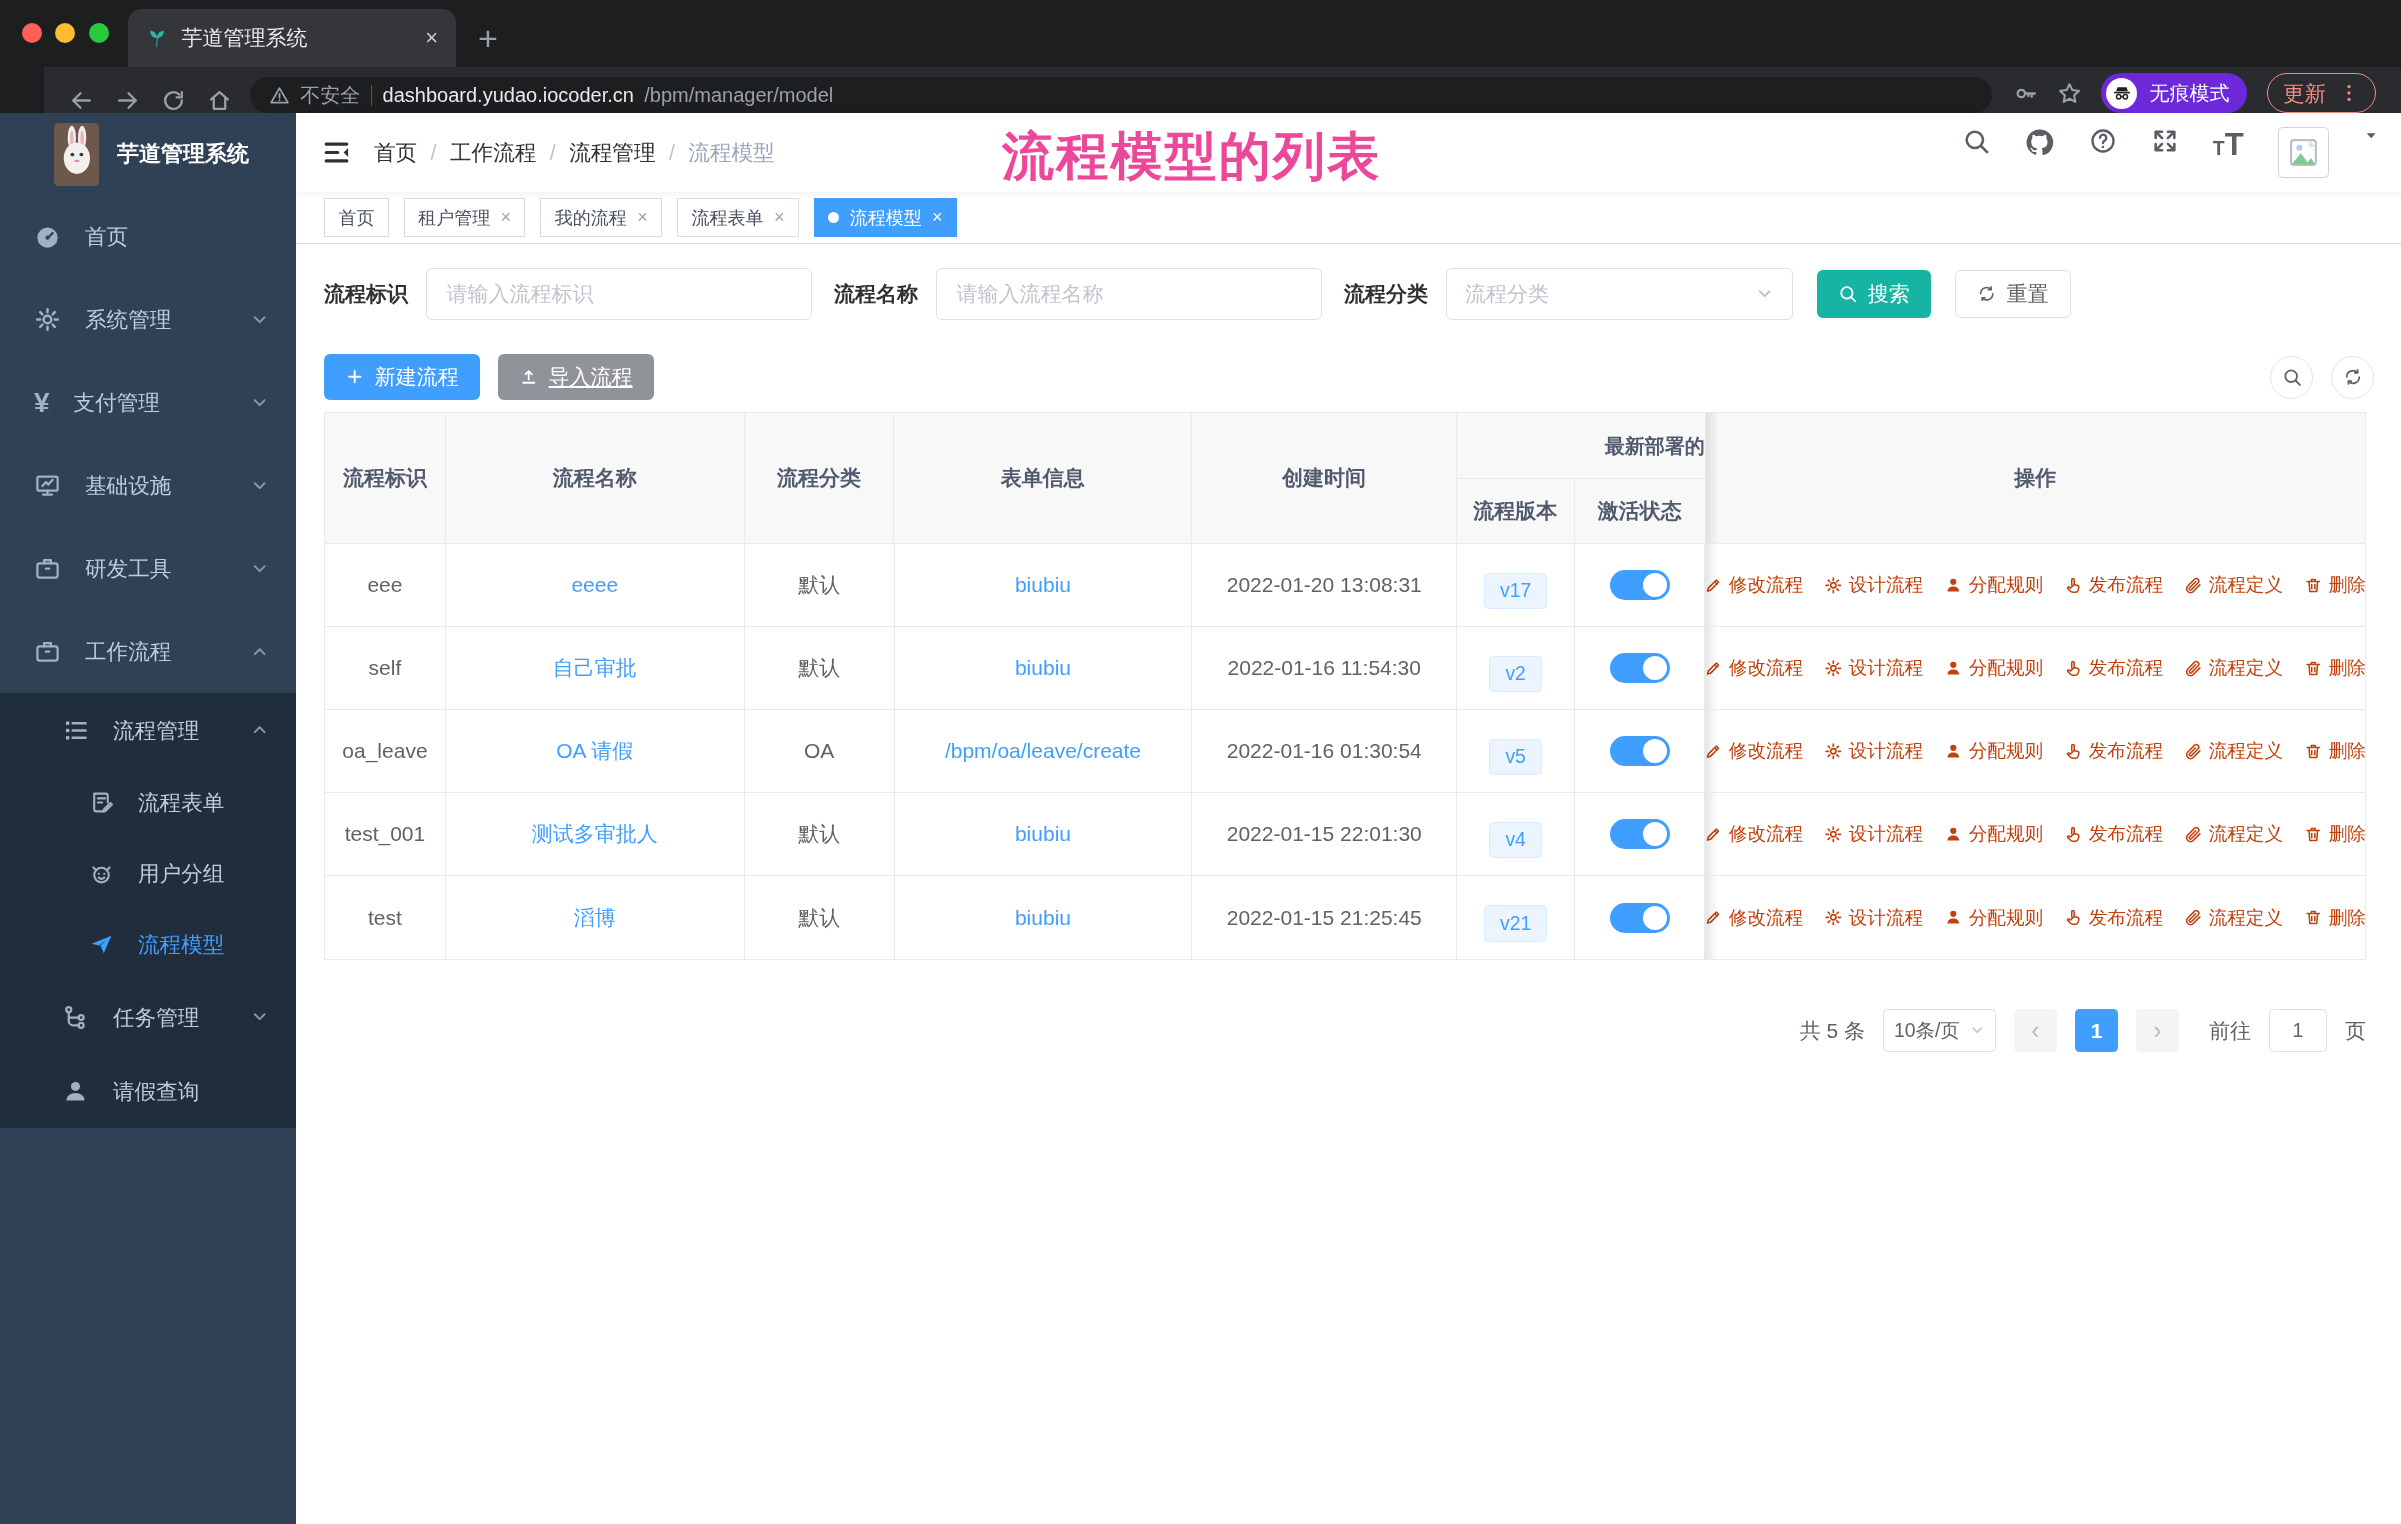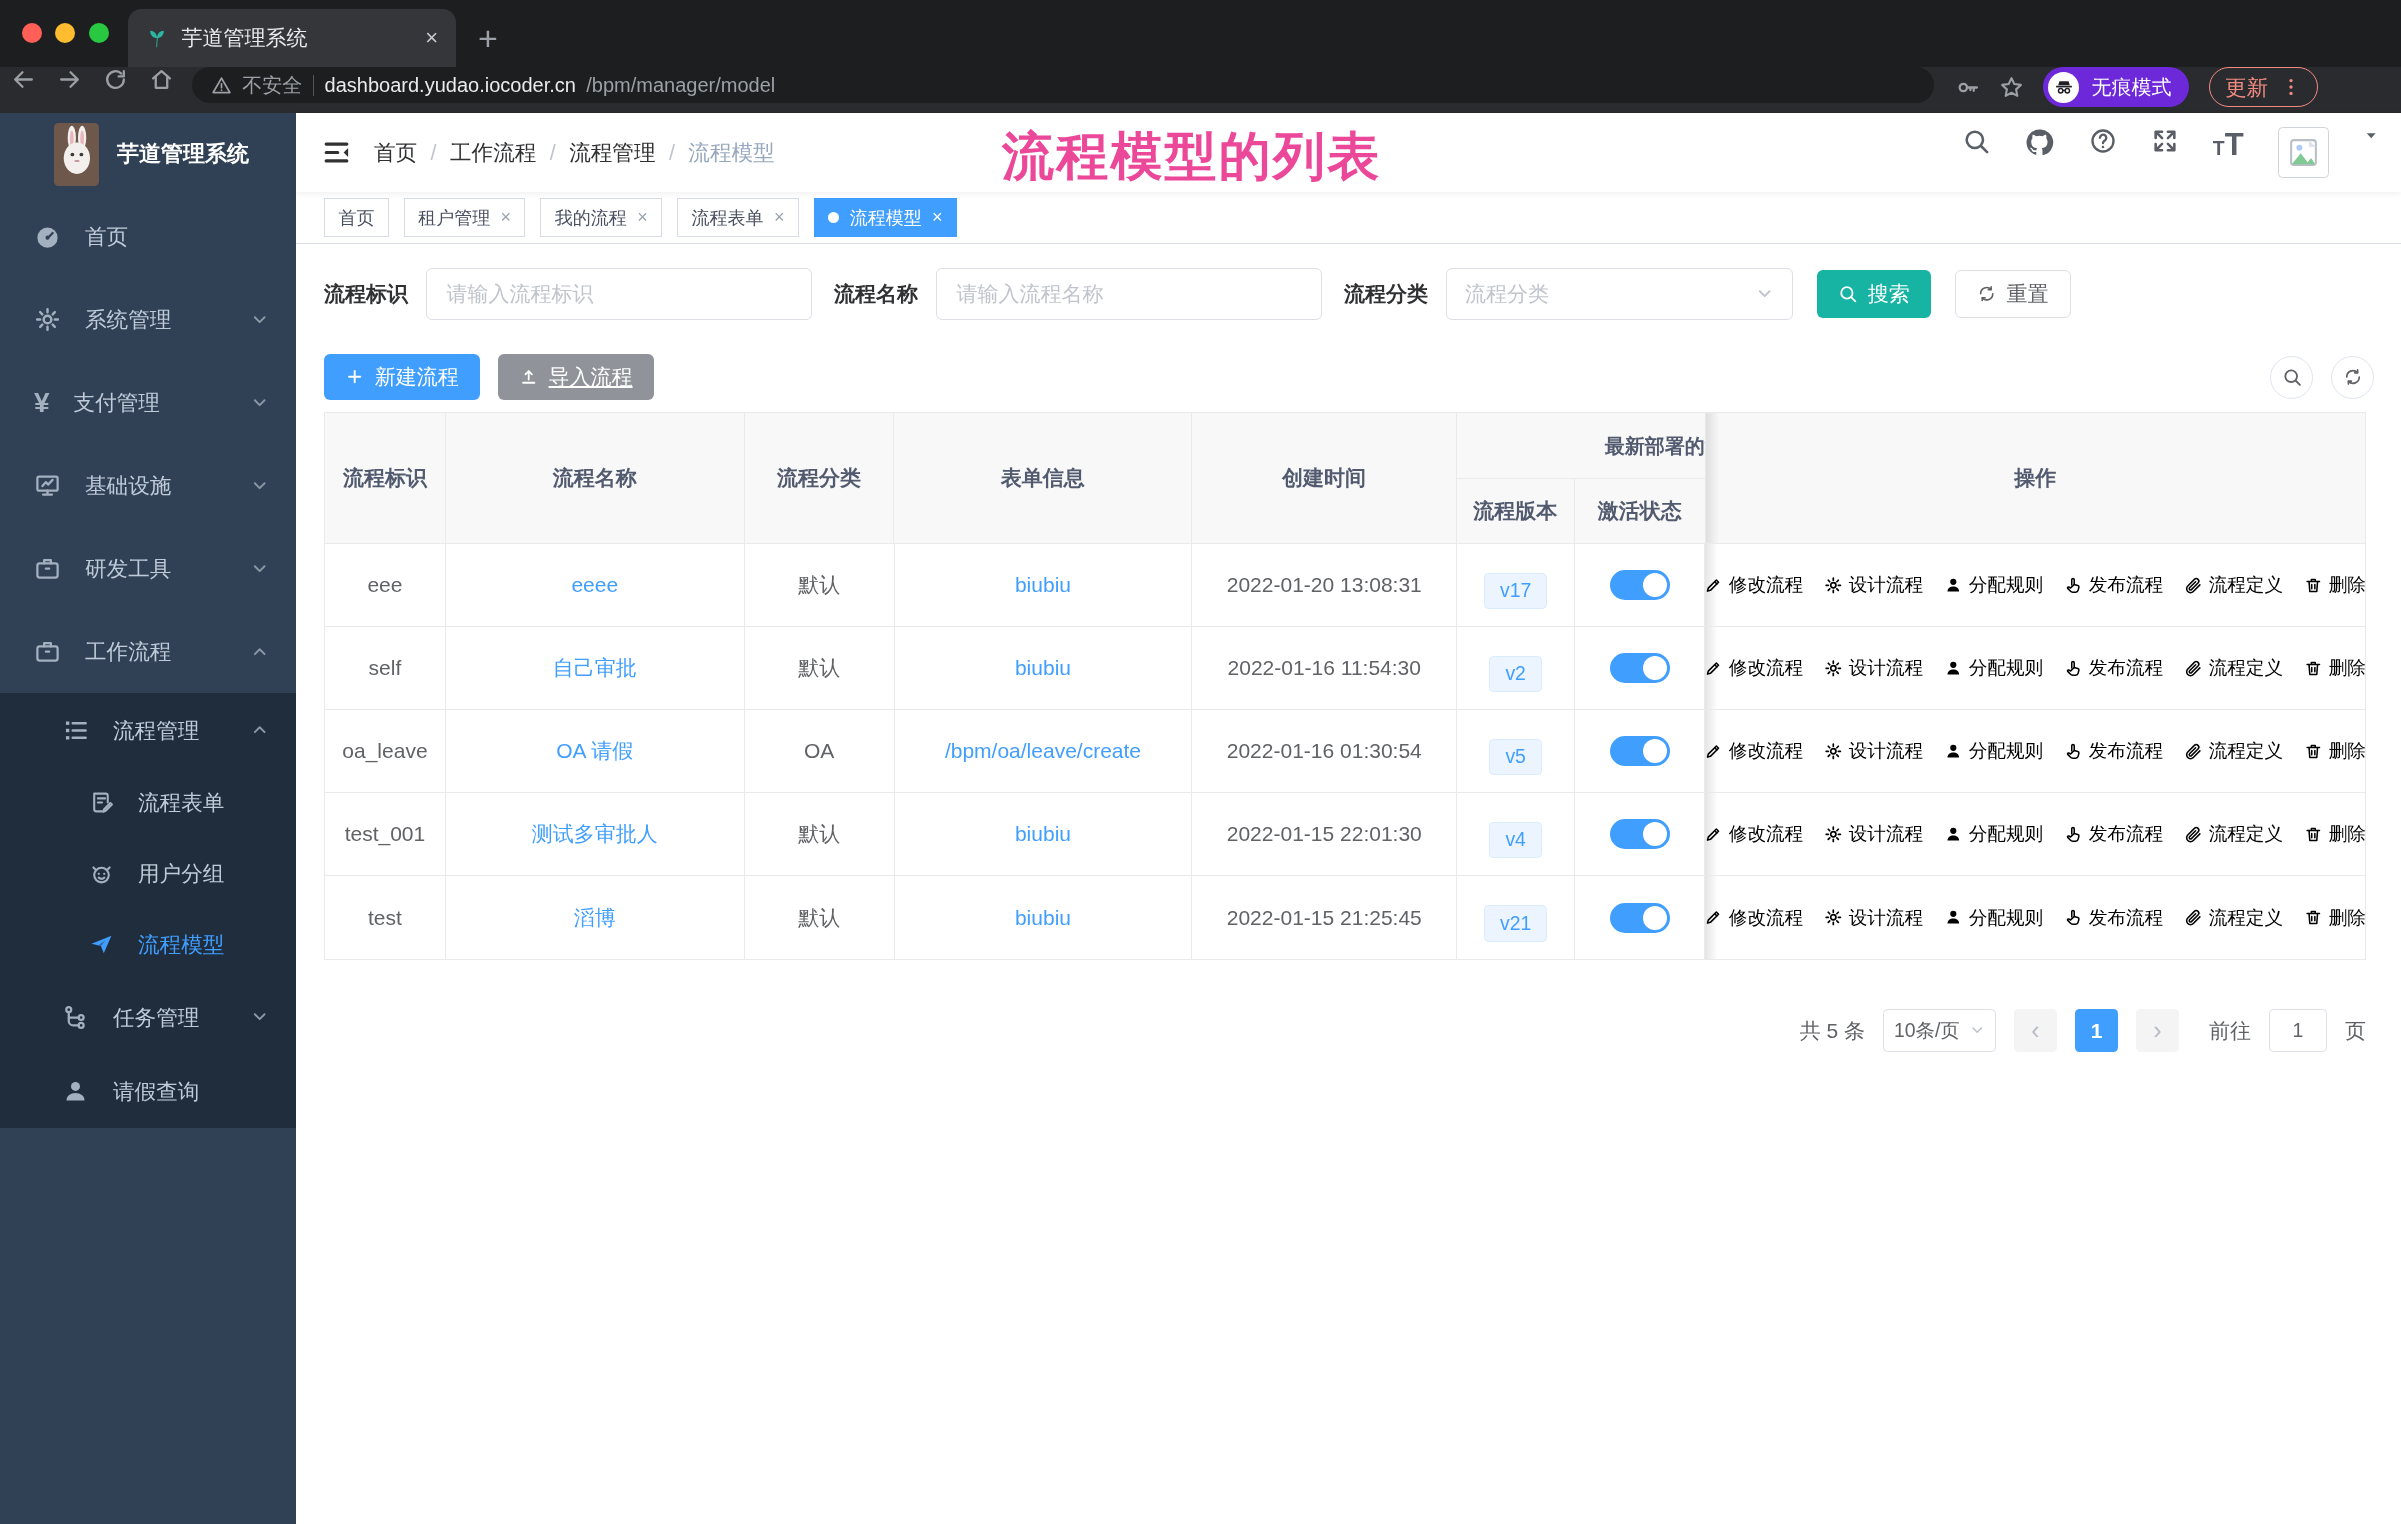--- a/index.html
+++ b/index.html
@@ -11,21 +11,21 @@
   .chrome { height:113px; background:#1d1e20; position:relative; }
   .tabstrip { height:67px; position:relative; display:flex; align-items:flex-end; }
   .lights { position:absolute; left:22px; top:23px; display:flex; gap:13.4px; }
   .light { width:20px; height:20px; border-radius:50%; }
   .l-red{background:#ff5f57} .l-yellow{background:#febc2e} .l-green{background:#28c840}
   .tab { margin-left:128px; width:328px; height:58px; background:#35363a; border-radius:13.4px 13.4px 0 0;
     display:flex; align-items:center; padding:0 18px; color:#e8eaed; font-size:21px; gap:13.4px; }
   .tab-title { flex:1; }
   .tab-close { color:#c7cbd1; font-size:22px; }
   .newtab { color:#9aa0a6; font-size:34px; margin:0 0 12px 22px; line-height:1; }
-  .toolbar { height:46px; background:#2a2b2e; display:flex; align-items:flex-start; padding:0 1px; }
+  .toolbar { height:46px; background:#2a2b2e; display:flex; align-items:flex-end; padding:0 15px;margin-left:44px; }
   .nav-ic { color:#9aa0a6; font-size:25px; margin:0 10.4px; }
   .urlbar { width:1742px; height:36px; background:#1d1e20; border-radius:18px; display:flex;
     align-items:center; padding:0 19.4px; margin-left:7.4px; color:#9aa0a6; font-size:20px; gap:10.4px; }
   .url-div { width:1.5px; height:21px; background:#53565c; }
   .url-host { color:#e8eaed; }
   .url-path { color:#9aa0a6; }
   .chrome-right { display:flex; align-items:center; margin-left:21px; gap:19.4px; }
   .incog { height:40px; background:#6d28d9; border-radius:20px; display:flex; align-items:center;
     gap:12px; padding:0 18px 0 5.2px; color:#fff; font-size:20px; }
   .incog-circle { width:31px; height:31px; border-radius:50%; background:#fff; color:#202124;
@@ -125,21 +125,21 @@
   .th.col-ops, .td.col-ops { position:relative; }
   .trow { display:flex; height:83px; border-bottom:0.7px solid #e8eaec; background:#fff; }
   .trow:last-child { border-bottom:none; }
   .link { color:#409EFF; }
   .chip { background:#ecf5ff; border:0.7px solid #d9ecff; color:#409EFF; border-radius:4.5px;
     font-size:19.4px; padding:7.4px 15px; line-height:1;margin-top:12px; }
   .toggle { width:60px; height:30px; border-radius:15px; background:#409EFF; position:relative; }
   .toggle::after { content:""; position:absolute; top:3px; right:3px; width:24px; height:24px;
     border-radius:50%; background:#fff; }
   .ops-wrap { display:flex; align-items:center; gap:21px; }
-  .op { color:#000000; font-size:18.6px; display:inline-flex; align-items:center; gap:6px; white-space:nowrap; }
+  .op { color:#c2410c; font-size:18.6px; display:inline-flex; align-items:center; gap:6px; white-space:nowrap; }
 
   
   .pagination { margin-top:49px; width:2042px; display:flex; justify-content:flex-end;
     align-items:center; gap:18px; font-size:21px; color:#606266; }
   .psel { width:113px; height:43px; border:0.7px solid #dcdfe6; border-radius:4.5px; display:flex;
     align-items:center; justify-content:center; gap:9px; font-size:19.4px; background:#fff; }
   .psel .chev { color:#c0c4cc; font-size:16.4px; display:flex; }
   .pbtn { width:43px; height:43px; background:#f4f4f5; border-radius:4.5px; display:flex;
     align-items:center; justify-content:center; color:#b7bcc5; font-size:25px; }
   .pbtn.pcur { background:#409EFF; color:#fff; font-size:21px; font-weight:700; }

